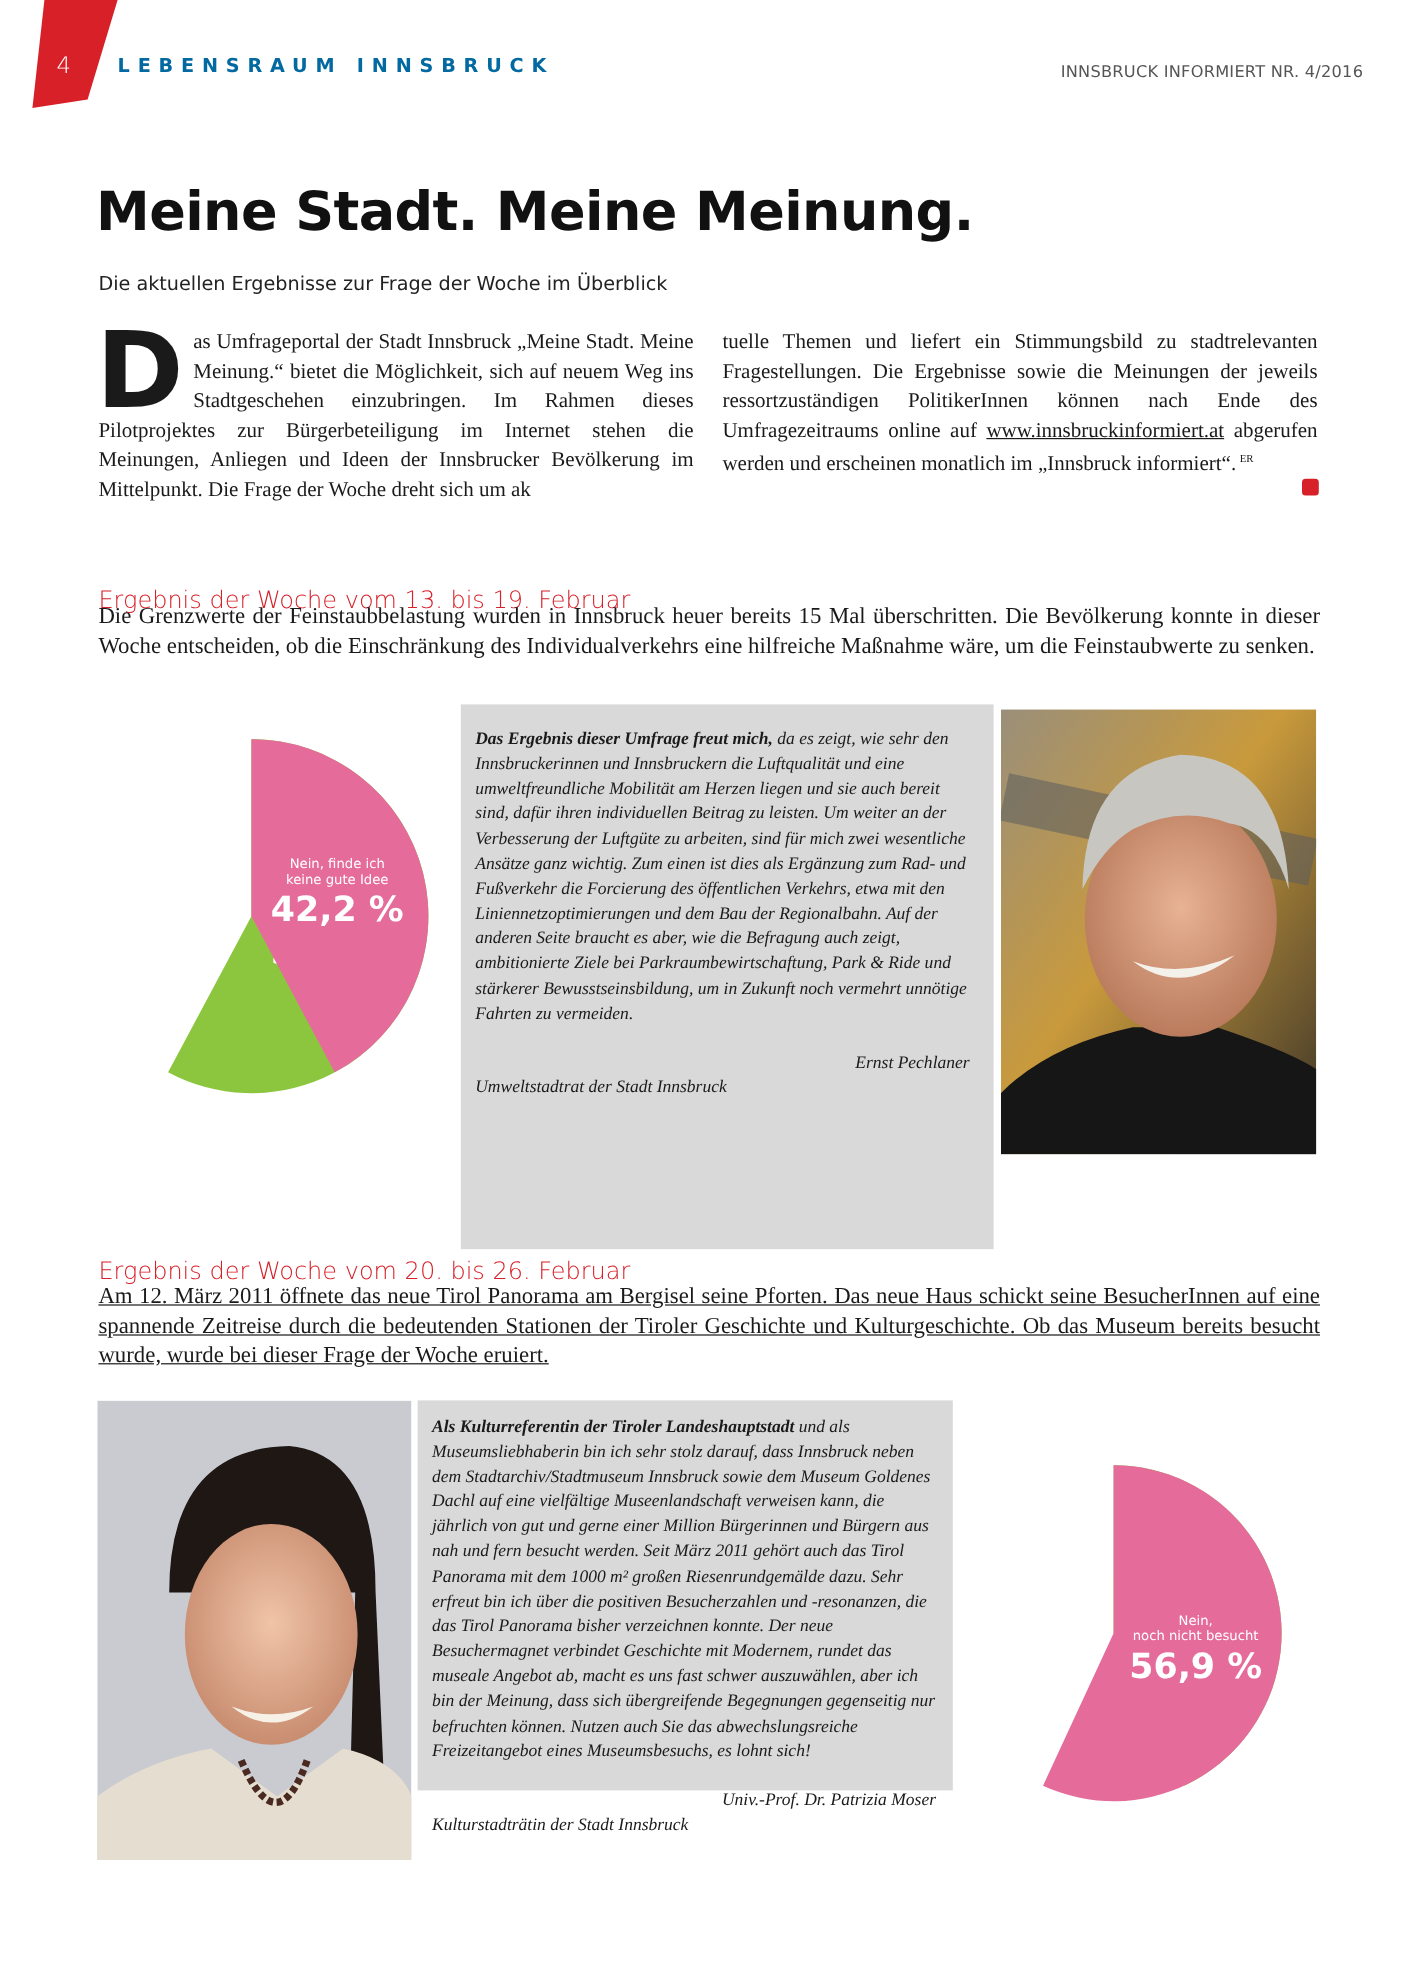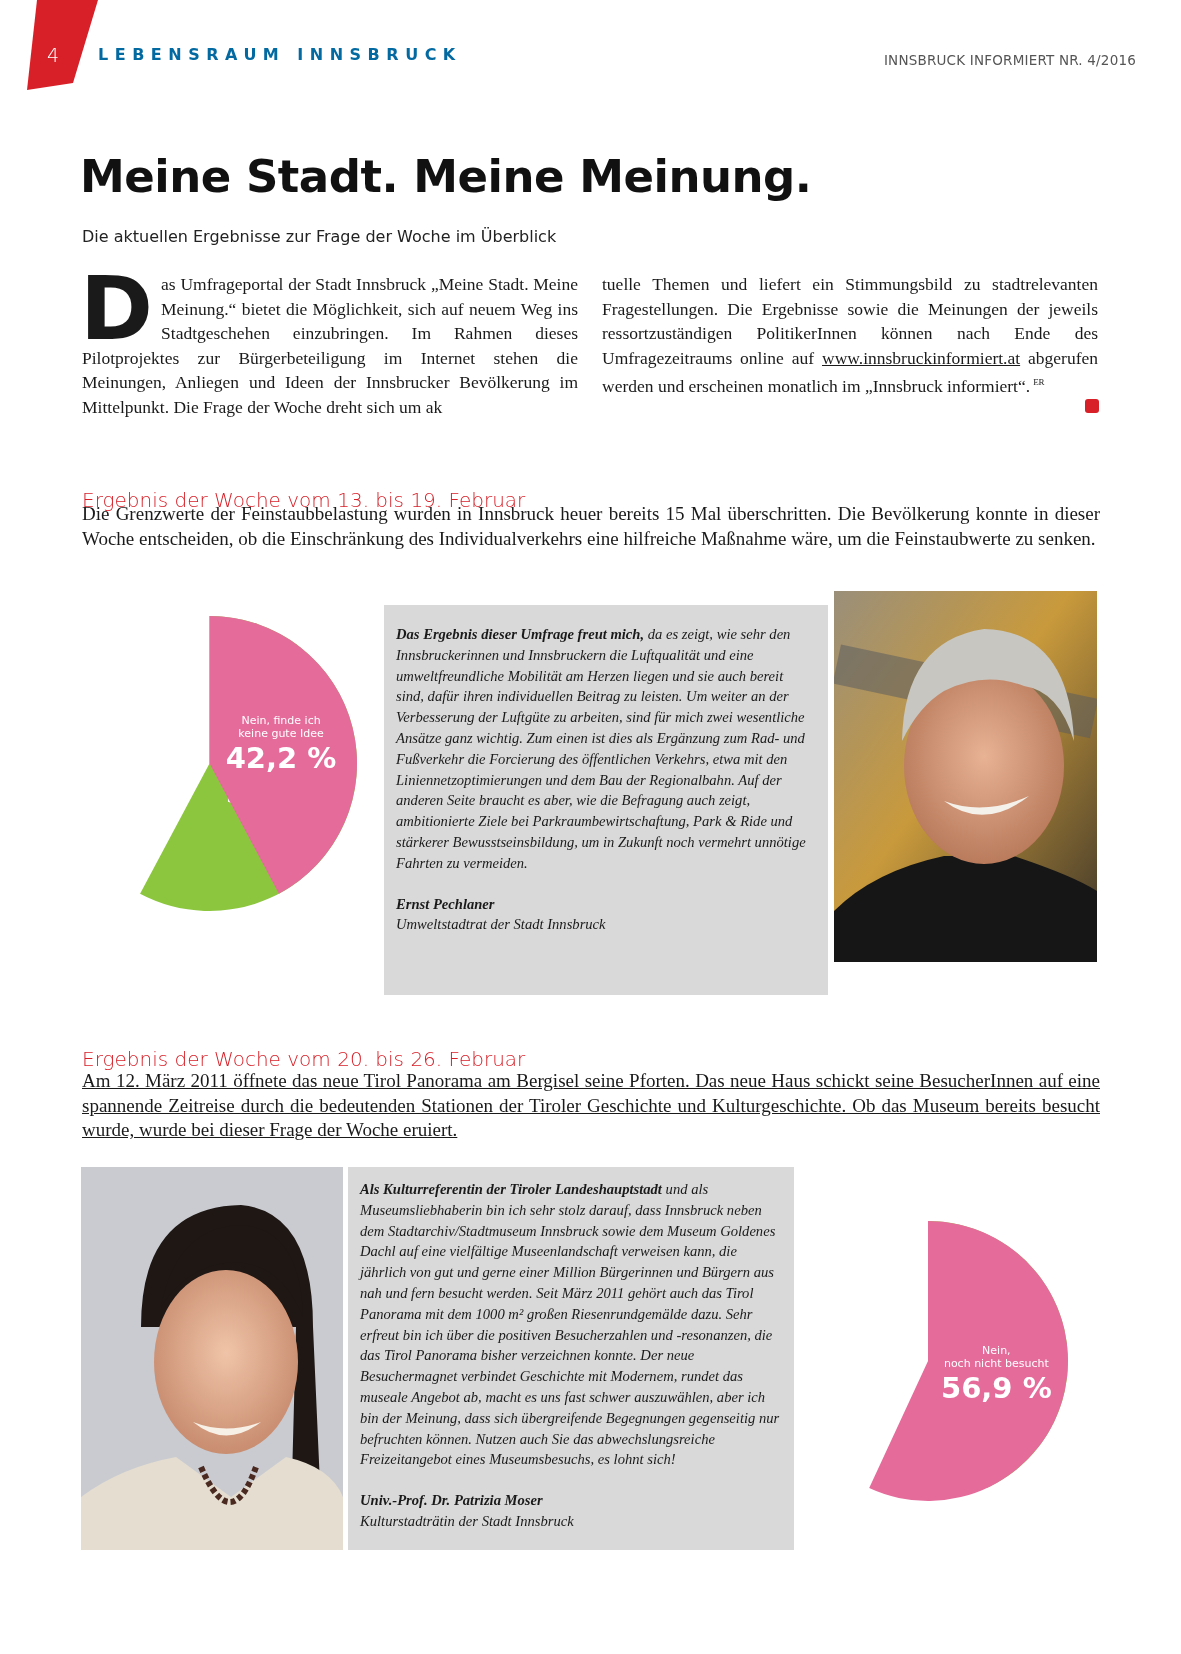--- a/index.html
+++ b/index.html
@@ -26,21 +26,21 @@
   .sup { font-size: 9px; vertical-align: super; margin-left: 3px; }
   .end-mark { position: absolute; left: 1085px; top: 399px; width: 14px; height: 14px; background: #d72028; border-radius: 3px; }
 
   
   .section-heading { position: absolute; left: 82px; font-size: 20px; color: #d72028; font-family: "DejaVu Sans", sans-serif; font-weight: 300; margin: 0; }
   .section-body { position: absolute; left: 82px; width: 1018px; font-size: 19px; line-height: 24.5px; font-family: "Liberation Serif", serif; text-align: justify; color: #1a1a1a; }
 
   
   .quote-box { position: absolute; background: #d9d9d9; font-family: "Liberation Serif", serif; font-style: italic; font-size: 14.6px; line-height: 20.8px; color: #1a1a1a; box-sizing: border-box; }
   .quote-box b { font-weight: bold; }
-  .quote-author { margin-top: 20px; font-weight: bold; }
+  .quote-author { margin-top: 20px; font-weight: normal; text-align: right; }
   .quote-role { }
 
   
   .photo { position: absolute; overflow: hidden; }
   .photo svg { display: block; width: 100%; height: 100%; }
 
   
   .chart { position: absolute; }
   .chart svg { display: block; overflow: visible; }
   .pie-label { font-family: "DejaVu Sans", sans-serif; fill: #ffffff; text-anchor: middle; }
@@ -81,21 +81,21 @@
       <text x="219.0468364911453" y="143.39169327116127" class="pie-label small">Ja, finde ich</text>
       <text x="219.0468364911453" y="156.39169327116127" class="pie-label small">eine sinnvolle Idee</text>
       <text x="219.0468364911453" y="187.39169327116127" class="pie-label big">57,8 %</text>
       <path d="M147.5,147.5 L147.5,0 A147.5,147.5 0 0 1 216.92882999438655,277.6379558991556 Z" fill="#e56b9b"></path>
       <text x="219.0468364911453" y="107.6083067288387" class="pie-label small">Nein, finde ich</text>
       <text x="219.0468364911453" y="120.6083067288387" class="pie-label small">keine gute Idee</text>
       <text x="219.0468364911453" y="151.6083067288387" class="pie-label big">42,2 %</text>
     </svg>
 </div>
 
-<div class="quote-box" style="left:384px; top:605px; width:444px; height:390px; padding:19px 20px 0 12px;">
+<div class="quote-box" style="left:384px; top:587px; width:444px; height:454px; padding:19px 20px 0 12px;">
   <div><b>Das Ergebnis dieser Umfrage freut mich,</b><span> da es zeigt, wie sehr den Innsbruckerinnen und Innsbruckern die Luftqualität und eine umweltfreundliche Mobilität am Herzen liegen und sie auch bereit sind, dafür ihren individuellen Beitrag zu leisten. Um weiter an der Verbesserung der Luftgüte zu arbeiten, sind für mich zwei wesentliche Ansätze ganz wichtig. Zum einen ist dies als Ergänzung zum Rad- und Fußverkehr die Forcierung des öffentlichen Verkehrs, etwa mit den Liniennetzoptimie­rungen und dem Bau der Regionalbahn. Auf der anderen Seite braucht es aber, wie die Befragung auch zeigt, ambitionierte Ziele bei Parkraumbewirtschaftung, Park &amp; Ride und stärkerer Bewusstseinsbildung, um in Zukunft noch vermehrt unnötige Fahrten zu vermeiden.</span></div>
   <div class="quote-author">Ernst Pechlaner</div>
   <div class="quote-role">Umweltstadtrat der Stadt Innsbruck</div>
 </div>
 
 <div class="photo" style="left:834px; top:591px; width:263px; height:371px;">
   <svg viewBox="0 0 263 371" preserveAspectRatio="none">
     <defs>
       <linearGradient id="bg1" x1="0" y1="0" x2="1" y2="1">
         <stop offset="0" stop-color="#9a8f7a"></stop>
@@ -130,21 +130,21 @@
     <rect width="262" height="383" fill="#c9cbd0"></rect>
     <path d="M60 160 Q60 40 160 38 Q232 45 232 160 L240 340 L210 350 L215 160 Z" fill="#1e1714"></path>
     <ellipse cx="145" cy="195" rx="72" ry="92" fill="url(#face2)"></ellipse>
     <path d="M80 140 Q95 60 160 58 Q220 62 222 150 Q200 95 150 95 Q105 100 80 140 Z" fill="#1e1714"></path>
     <path d="M112 255 Q145 282 180 255 Q145 268 112 255 Z" fill="#f6f0e6"></path>
     <path d="M0 383 L0 330 Q40 300 95 290 L150 330 L205 290 Q250 300 262 330 L262 383 Z" fill="#e4ddd0"></path>
     <path d="M120 300 Q150 370 175 300" stroke="#4a2a20" stroke-width="6" fill="none" stroke-dasharray="5 3"></path>
   </svg>
 </div>
 
-<div class="quote-box" style="left:348px; top:1167px; width:446px; height:383px; padding:12px 14px 0 12px;">
+<div class="quote-box" style="left:348px; top:1167px; width:446px; height:325px; padding:12px 14px 0 12px;">
   <div><b>Als Kulturreferentin der Tiroler Landeshauptstadt</b><span> und als Museumsliebhaberin bin ich sehr stolz darauf, dass Innsbruck neben dem Stadtarchiv/Stadtmuseum Innsbruck sowie dem Museum Goldenes Dachl auf eine vielfältige Museenlandschaft verweisen kann, die jährlich von gut und gerne einer Million Bürgerinnen und Bürgern aus nah und fern besucht werden. Seit März 2011 gehört auch das Tirol Panorama mit dem 1000 m² großen Riesenrundgemälde dazu. Sehr erfreut bin ich über die positiven Besucherzahlen und -resonanzen, die das Tirol Panorama bisher verzeichnen konnte. Der neue Besuchermagnet verbindet Geschichte mit Modernem, rundet das museale Ange­bot ab, macht es uns fast schwer auszuwählen, aber ich bin der Meinung, dass sich übergreifende Begegnungen gegenseitig nur befruchten können. Nutzen auch Sie das abwechslungsreiche Freizeitangebot eines Museumsbesuchs, es lohnt sich!</span></div>
   <div class="quote-author">Univ.-Prof. Dr. Patrizia Moser</div>
   <div class="quote-role">Kulturstadträtin der Stadt Innsbruck</div>
 </div>
 
 <div class="chart" style="left:788px; top:1221px;">
   <svg id="pie2" width="280" height="280" viewBox="0 0 280 280">
       <path d="M140,140 L140,0 A140,140 0 0 1 198.8120019776529,267.04781943575637 Z" fill="#8cc63f"></path>
       <text x="208.3618083444677" y="102.94466340880206" class="pie-label small">Ja,</text>
       <text x="208.3618083444677" y="115.94466340880206" class="pie-label small">schon besucht</text>

